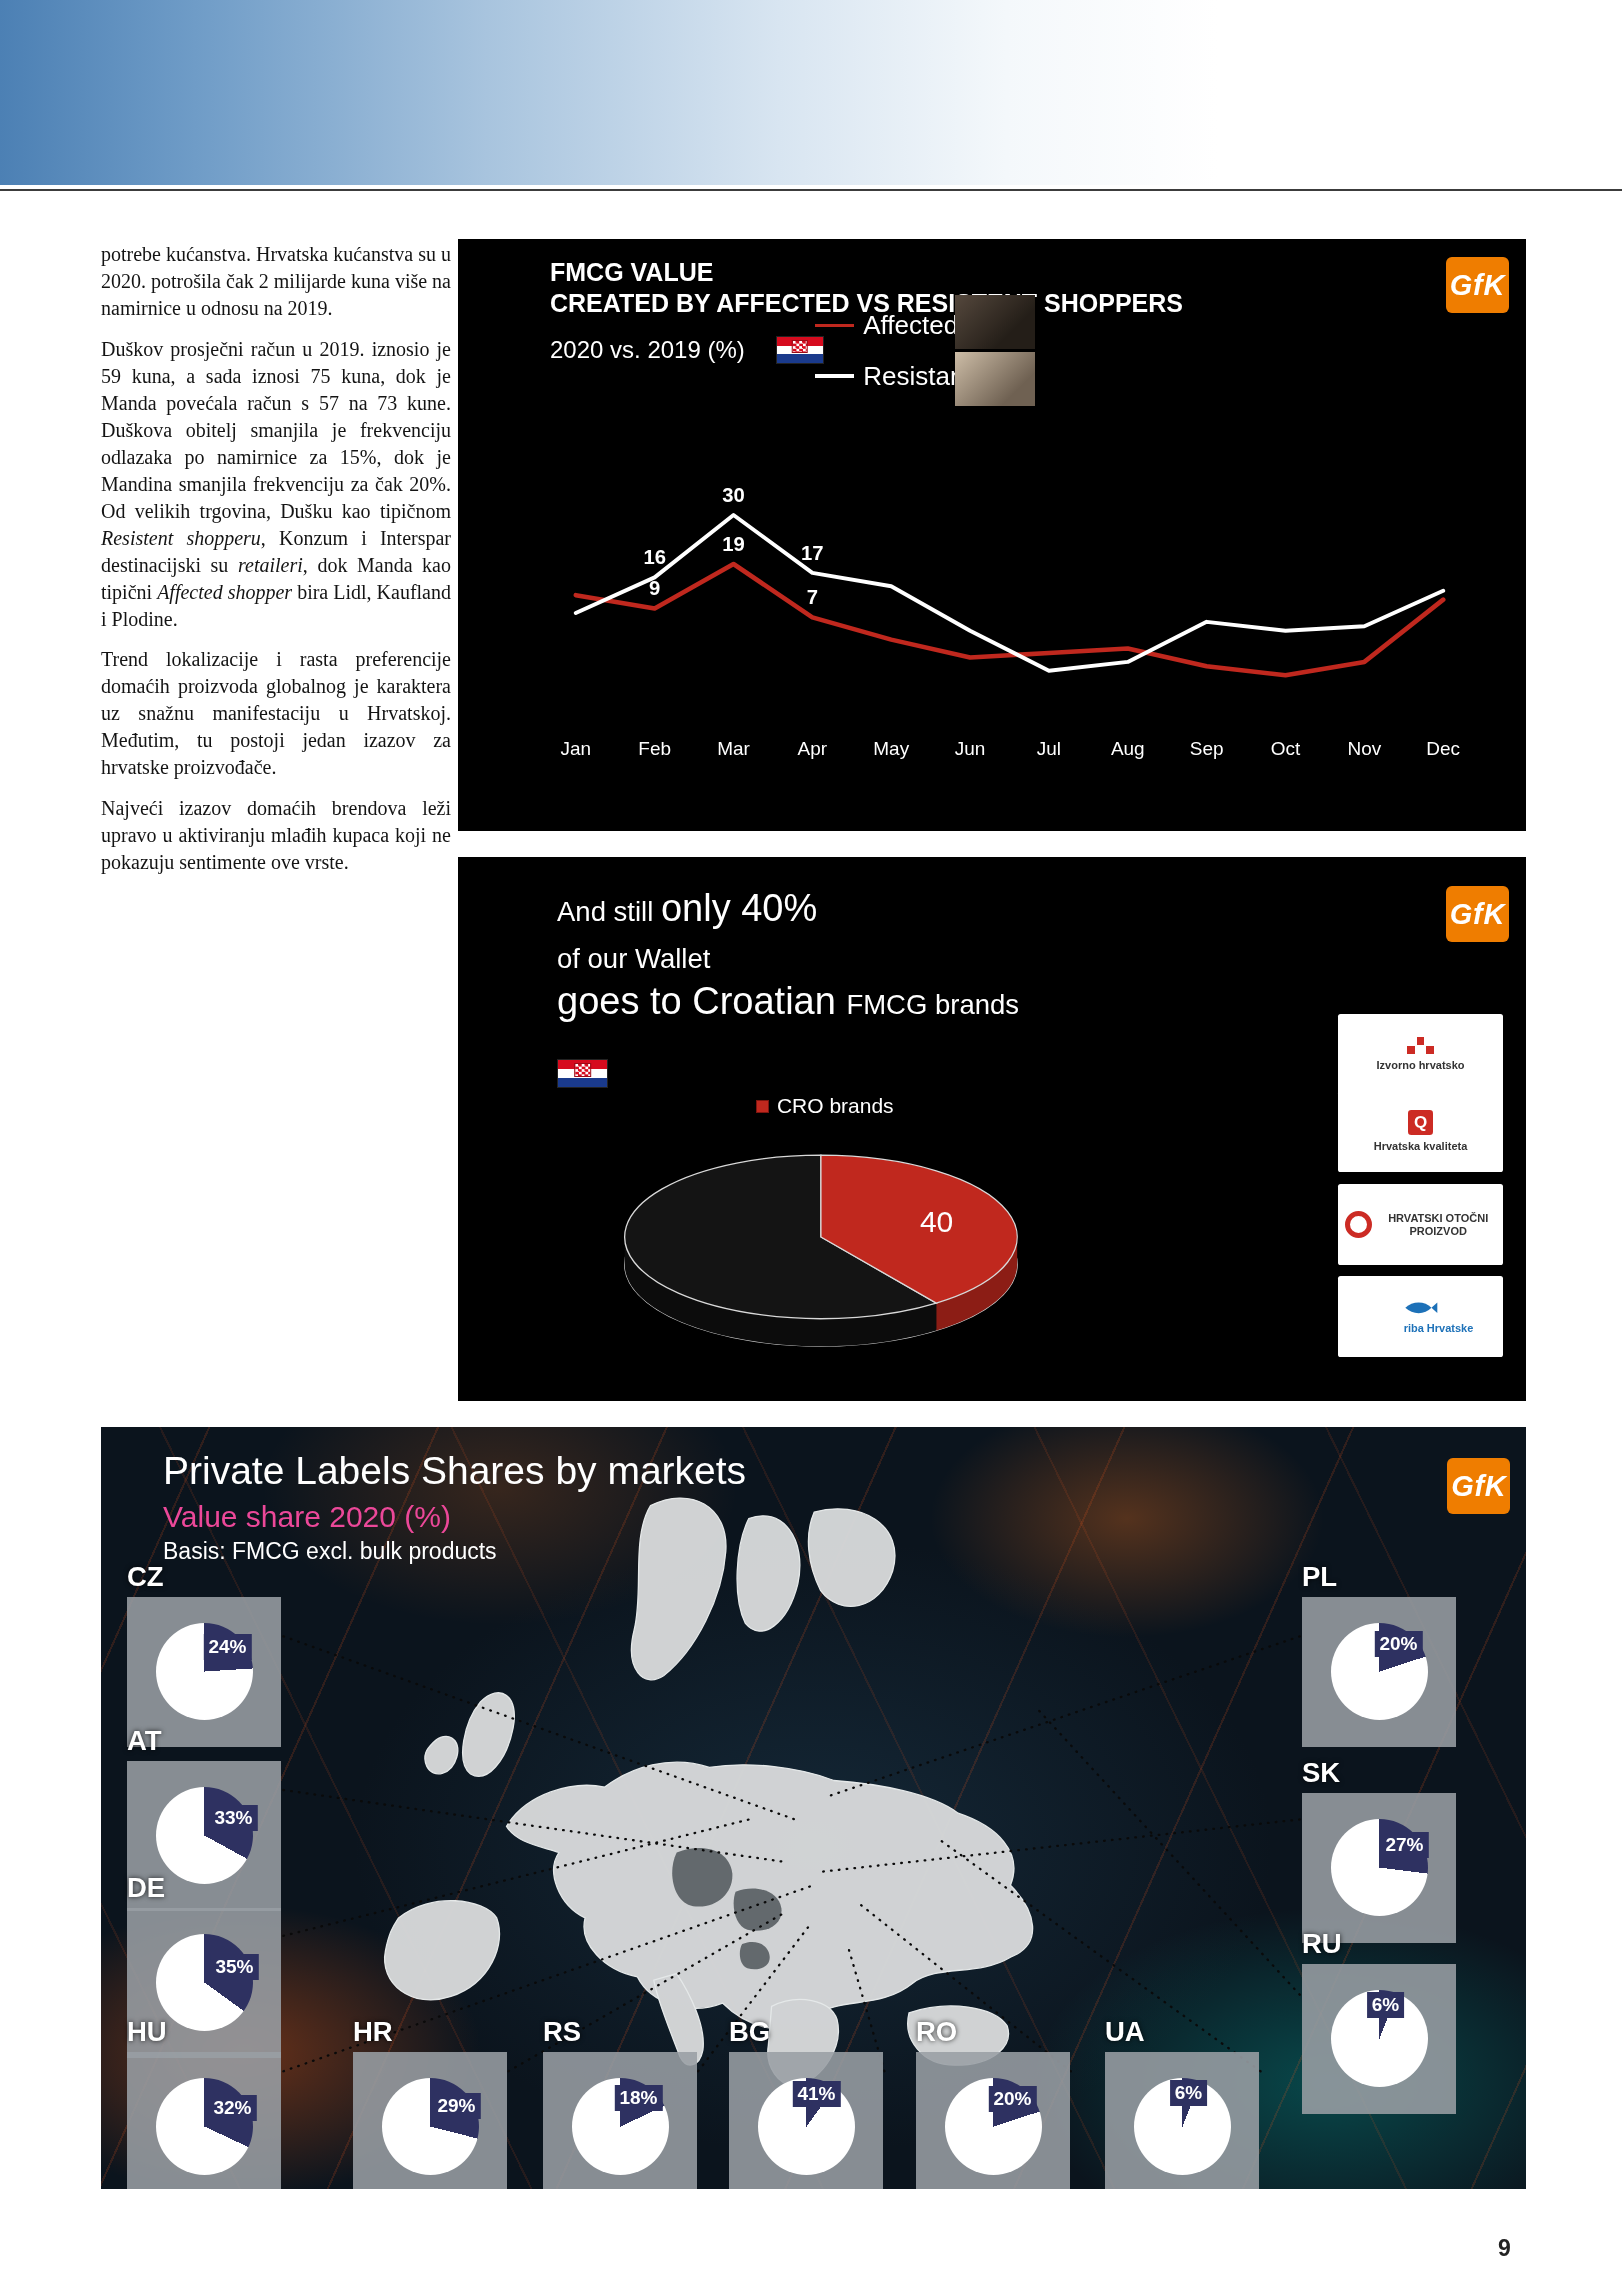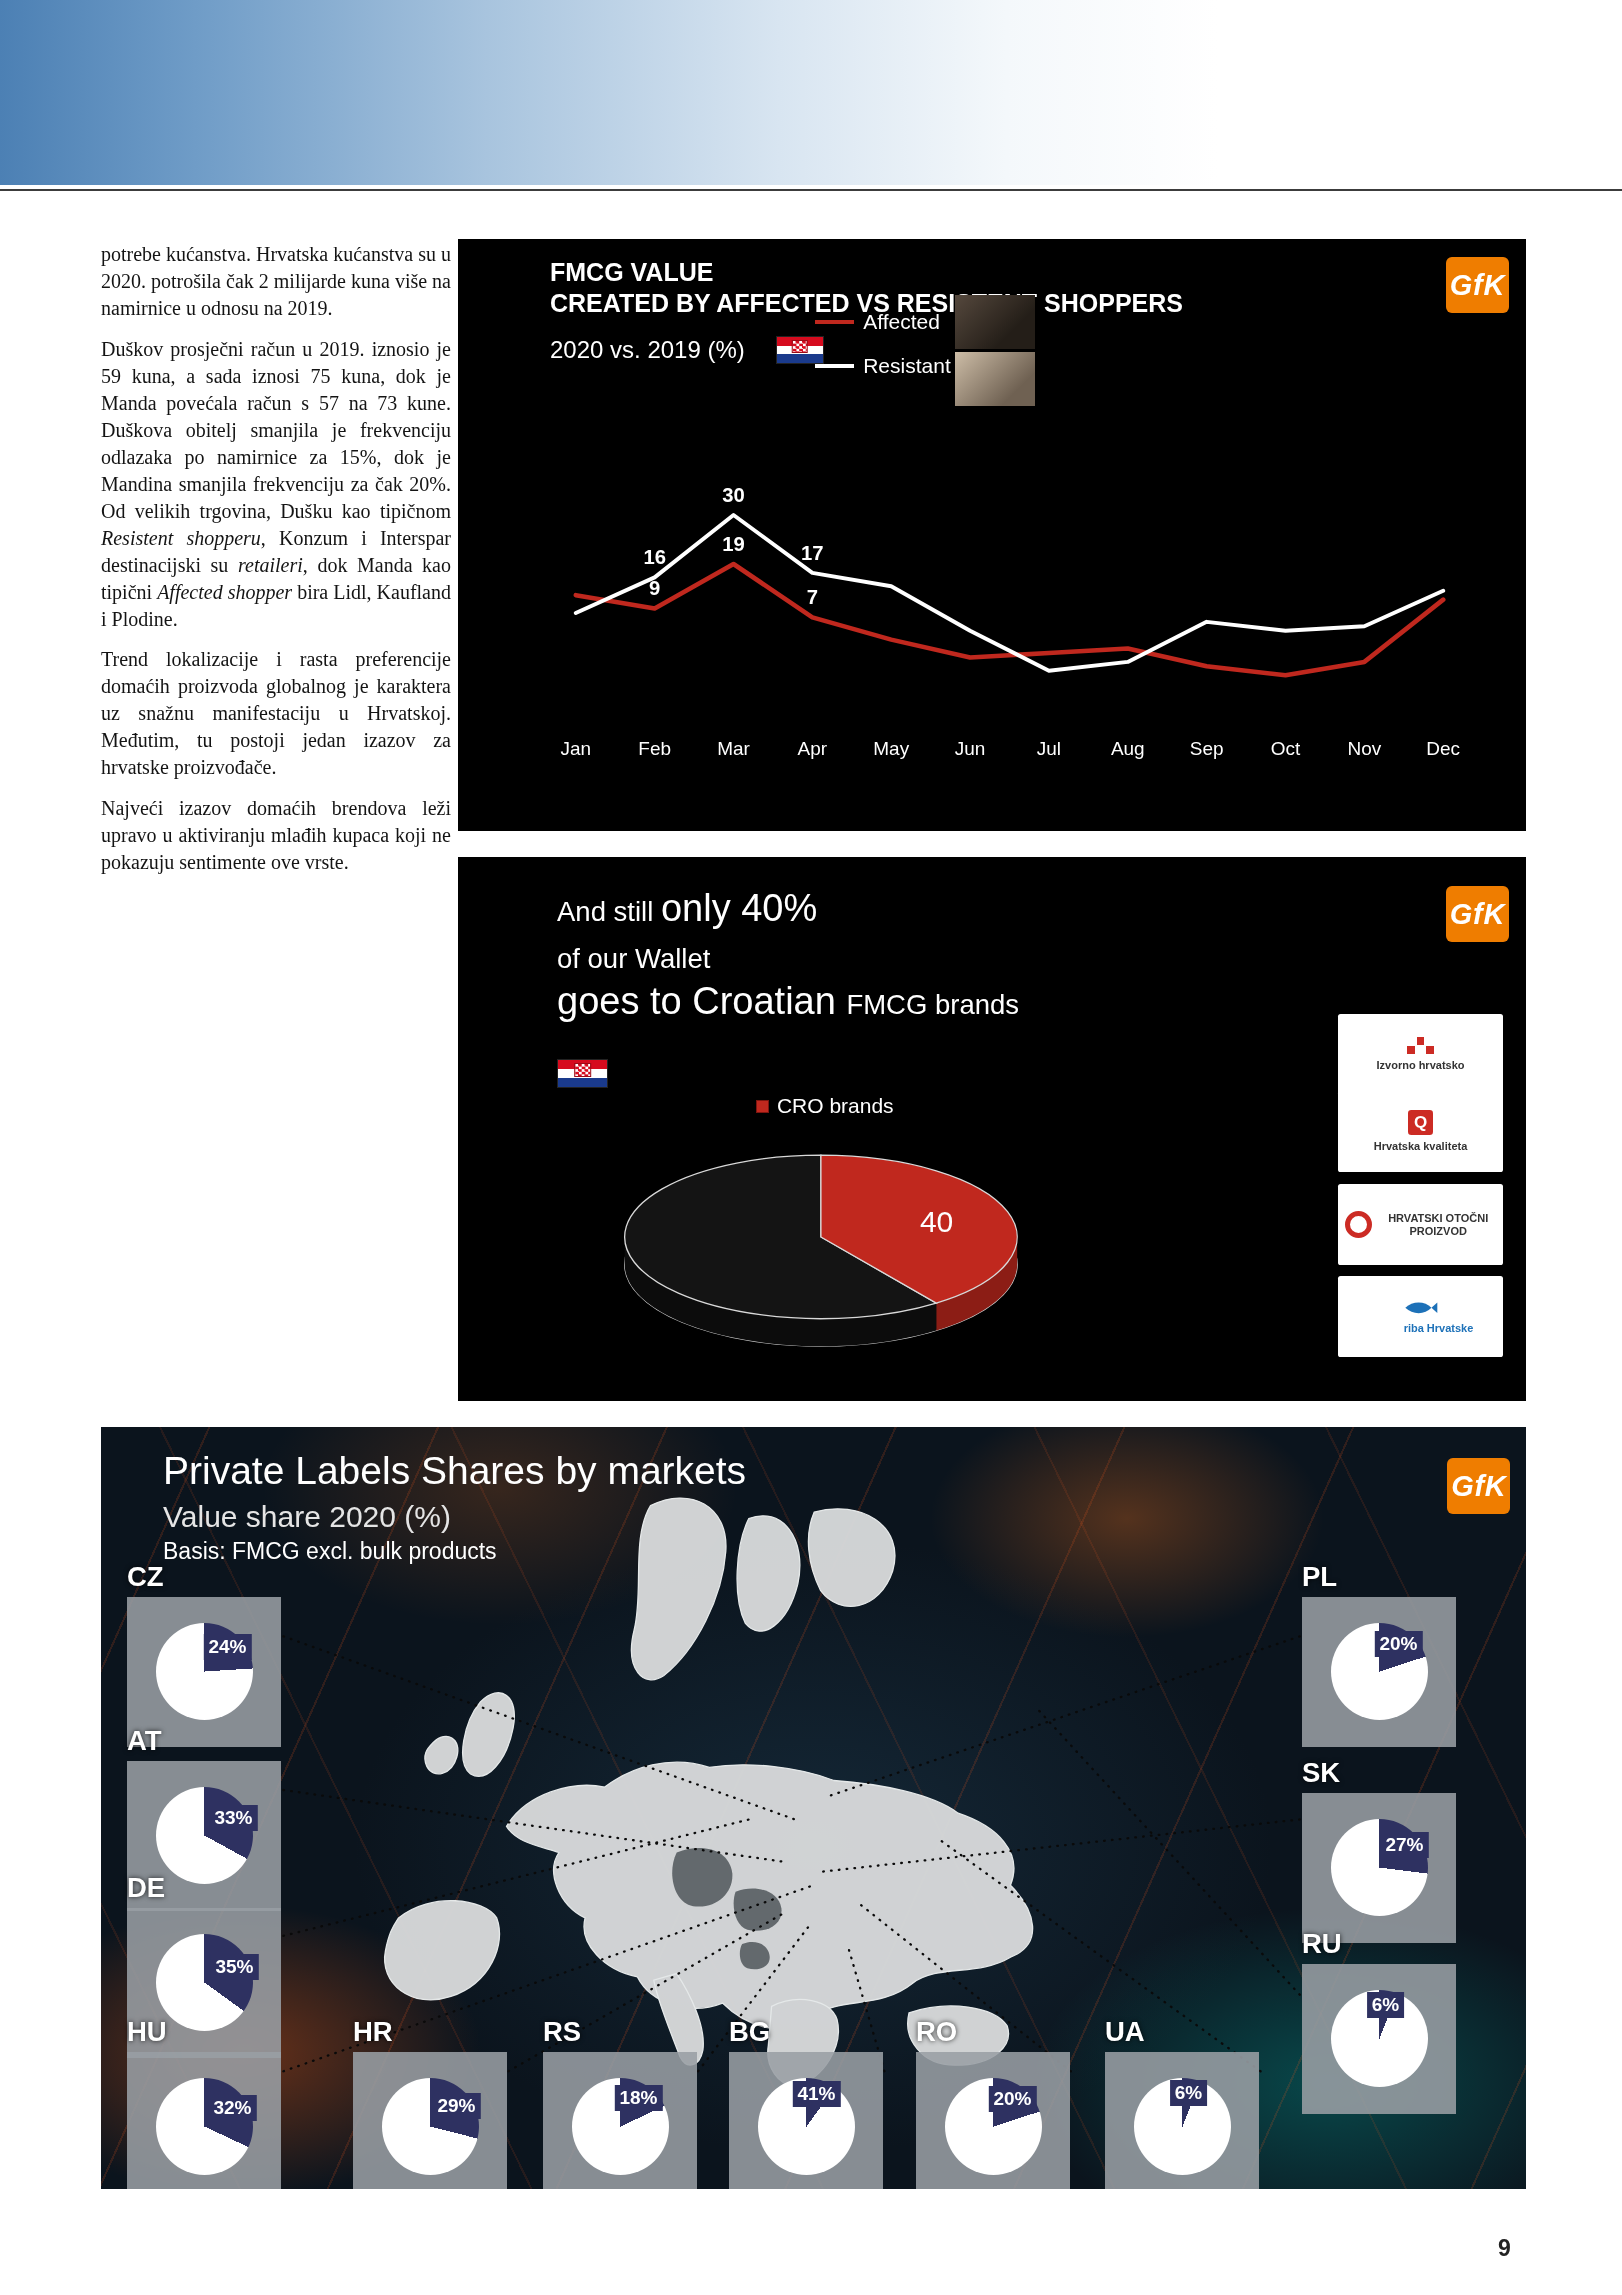--- a/index.html
+++ b/index.html
@@ -34,21 +34,21 @@
 
   
   #fmcg-panel { left:458px; top:239px; width:1068px; height:592px; }
   .fmcg-title { position:absolute; left:92px; top:18.3px; font-size:25px; line-height:31px; font-weight:bold; }
   .fmcg-sub-row { position:absolute; left:92px; top:97px; display:flex; align-items:center; gap:31px; }
   .fmcg-subtitle { font-size:24px; }
   .fmcg-sub-row .flag { position:relative; width:48px; height:27.5px; }
   .fmcg-legend { position:absolute; left:357px; top:71px; }
   .leg-row { display:flex; align-items:center; gap:9.2px; margin-bottom:19.6px; }
   .leg-line { display:inline-block; width:39px; height:3.9px; }
-  .leg-label { font-size:21px; }
+  .leg-label { font-size:26px; }
   .photo { position:absolute; left:497px; width:80px; height:54px; }
   #photo-affected { top:56px; background:linear-gradient(135deg,#55483d,#241e18 70%); }
   #photo-resistant { top:113px; background:linear-gradient(135deg,#cdbda7,#6f6152 75%); }
   #fmcg-svg { position:absolute; left:0; top:151px; width:1068px; height:432px; }
   #fmcg-svg text { font-family:"Liberation Sans", sans-serif; }
   .pt-label { fill:#fff; font-size:31px; text-anchor:middle; font-weight:bold; }
   .axis-label { fill:#fff; font-size:29px; text-anchor:middle; }
 
   
   #wallet-panel { left:458px; top:857px; width:1068px; height:544px; }
@@ -83,21 +83,21 @@
       radial-gradient(281px 170px at 72% 12%, rgba(255,120,30,.30), transparent 70%),
       radial-gradient(340px 196px at 28% 8%, rgba(255,120,30,.18), transparent 70%),
       radial-gradient(589px 393px at 50% 55%, rgba(28,56,76,.55), transparent 78%); }
   .bg-lines { position:absolute; inset:0; opacity:.55;
     background:
       repeating-linear-gradient(114deg, transparent 0 98px, rgba(255,92,30,.28) 98px 100px, transparent 100px 209px),
       repeating-linear-gradient(64deg, transparent 0 124px, rgba(255,92,30,.20) 124px 126px, transparent 126px 262px); }
   #europe-map { position:absolute; left:183px; top:59px; width:1021px; height:697px; }
   #connector-svg { position:absolute; inset:0; width:1425px; height:762px; }
   .map-title { position:absolute; left:62px; top:22px; font-size:39px; color:#fff; }
-  .map-subtitle { position:absolute; left:62px; top:73px; font-size:30px; color:#e5e5e5; }
+  .map-subtitle { position:absolute; left:62px; top:73px; font-size:30px; color:#ec4899; }
   .map-basis { position:absolute; left:62px; top:111px; font-size:23px; color:#fff; }
   .market { position:absolute; width:154px; }
   .m-code { color:#fff; font-weight:bold; font-size:27.5px; margin-bottom:3.9px; text-shadow:0 0 5.2px rgba(0,0,0,.8); }
   .m-box { width:154px; height:150px; background:rgba(152,158,164,.88);
            display:flex; align-items:center; justify-content:center; }
   .m-pie { position:relative; width:97px; height:97px; border-radius:50%; background:#fff; }
   .m-pct { position:absolute; transform:translate(-50%,-50%); color:#fff; font-size:19px; font-weight:bold;
            background:#2e3161; padding:2px 5.2px; white-space:nowrap; }
 
   .page-number { position:absolute; left:1498px; top:2235px; font-size:23px; font-weight:bold; color:#222; }

